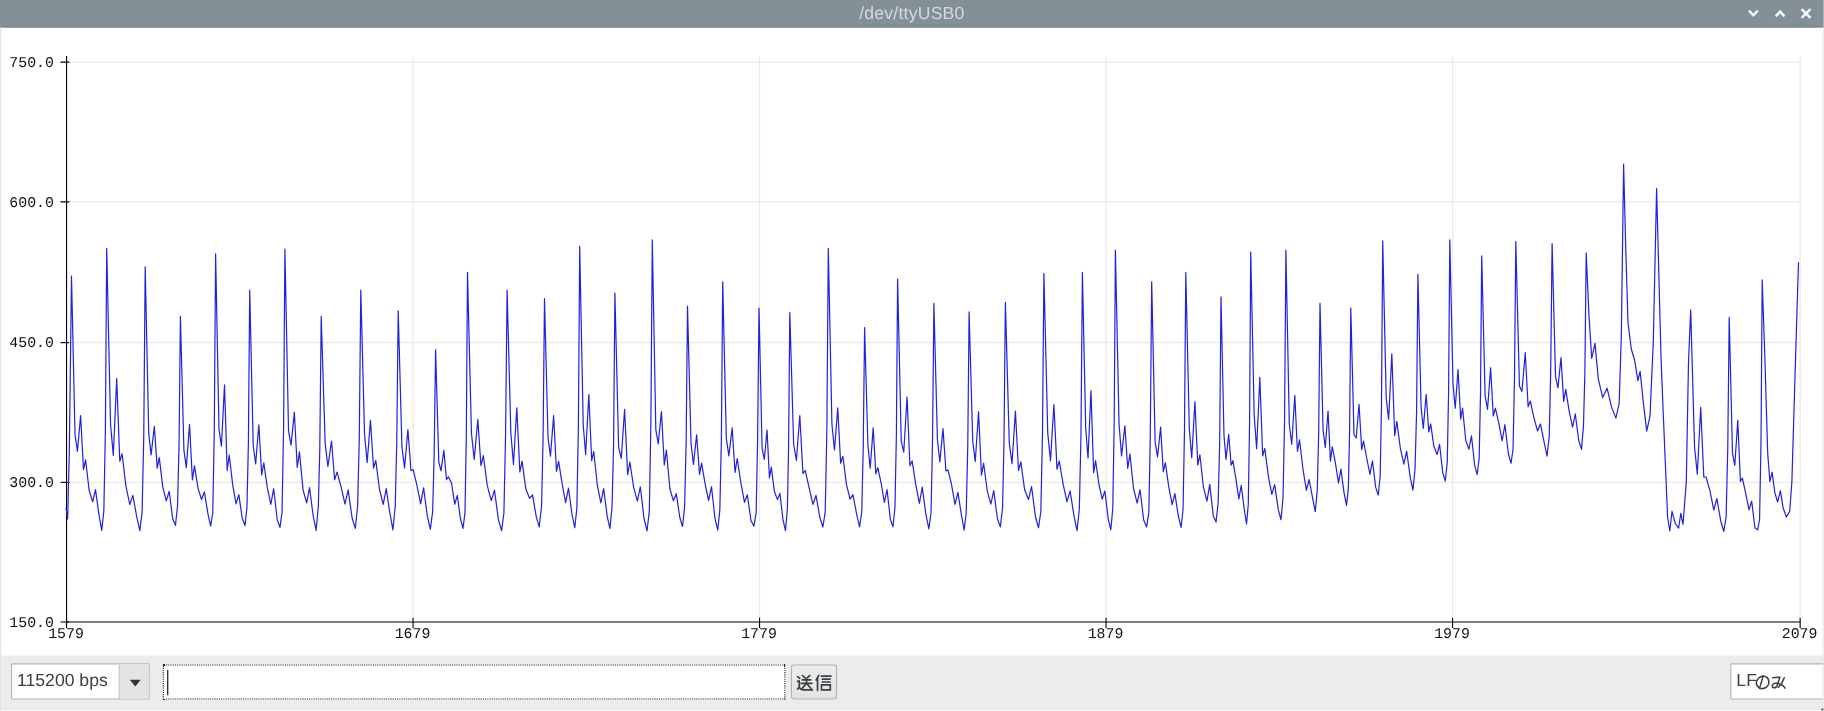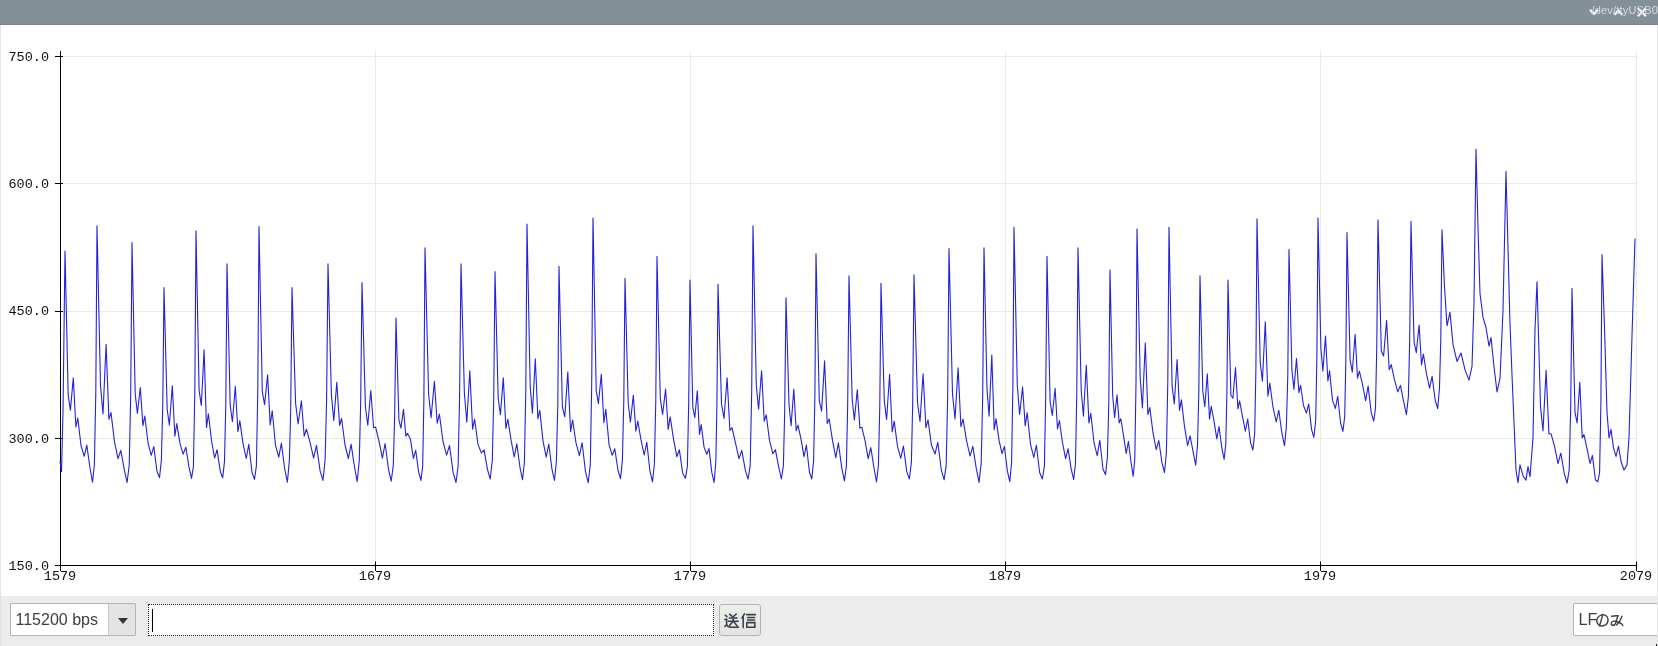--- a/index.html
+++ b/index.html
@@ -1,18 +1,18 @@
 <!DOCTYPE html>
 <html><head><meta charset="utf-8"><style>
 html,body{margin:0;padding:0;}
 body{width:1658px;height:646px;position:relative;background:#fff;overflow:hidden;
      font-family:"Liberation Sans",sans-serif;}
 #tbar{position:absolute;left:0;top:0;width:1658px;height:25px;background:#849098;
       border-bottom:1px solid #79838c;box-sizing:border-box;}
-#ttl{position:absolute;left:0;top:3.5px;width:100%;text-align:right;font-size:11px;
+#ttl{position:absolute;left:0;top:3.5px;width:100%;text-align:center;font-size:16px;
      color:#d4d9dd;letter-spacing:0.2px;}
 #chart{position:absolute;left:0;top:25px;}
 .axt{font-family:"Liberation Mono",monospace;font-size:13.5px;fill:#111;}
 #tool{position:absolute;left:0;top:596px;width:1658px;height:50px;background:#ececec;}
 .combo{position:absolute;top:7px;height:33px;background:#fff;border:1px solid #b4b4b1;
        box-sizing:border-box;border-radius:1px;}
 .combo .btn{position:absolute;right:0;top:0;bottom:0;width:26px;background:#e4e4e2;
             border-left:1px solid #c9c9c6;}
 .combo .tri{position:absolute;right:7.5px;top:14px;width:0;height:0;
             border-left:5.5px solid transparent;border-right:5.5px solid transparent;

